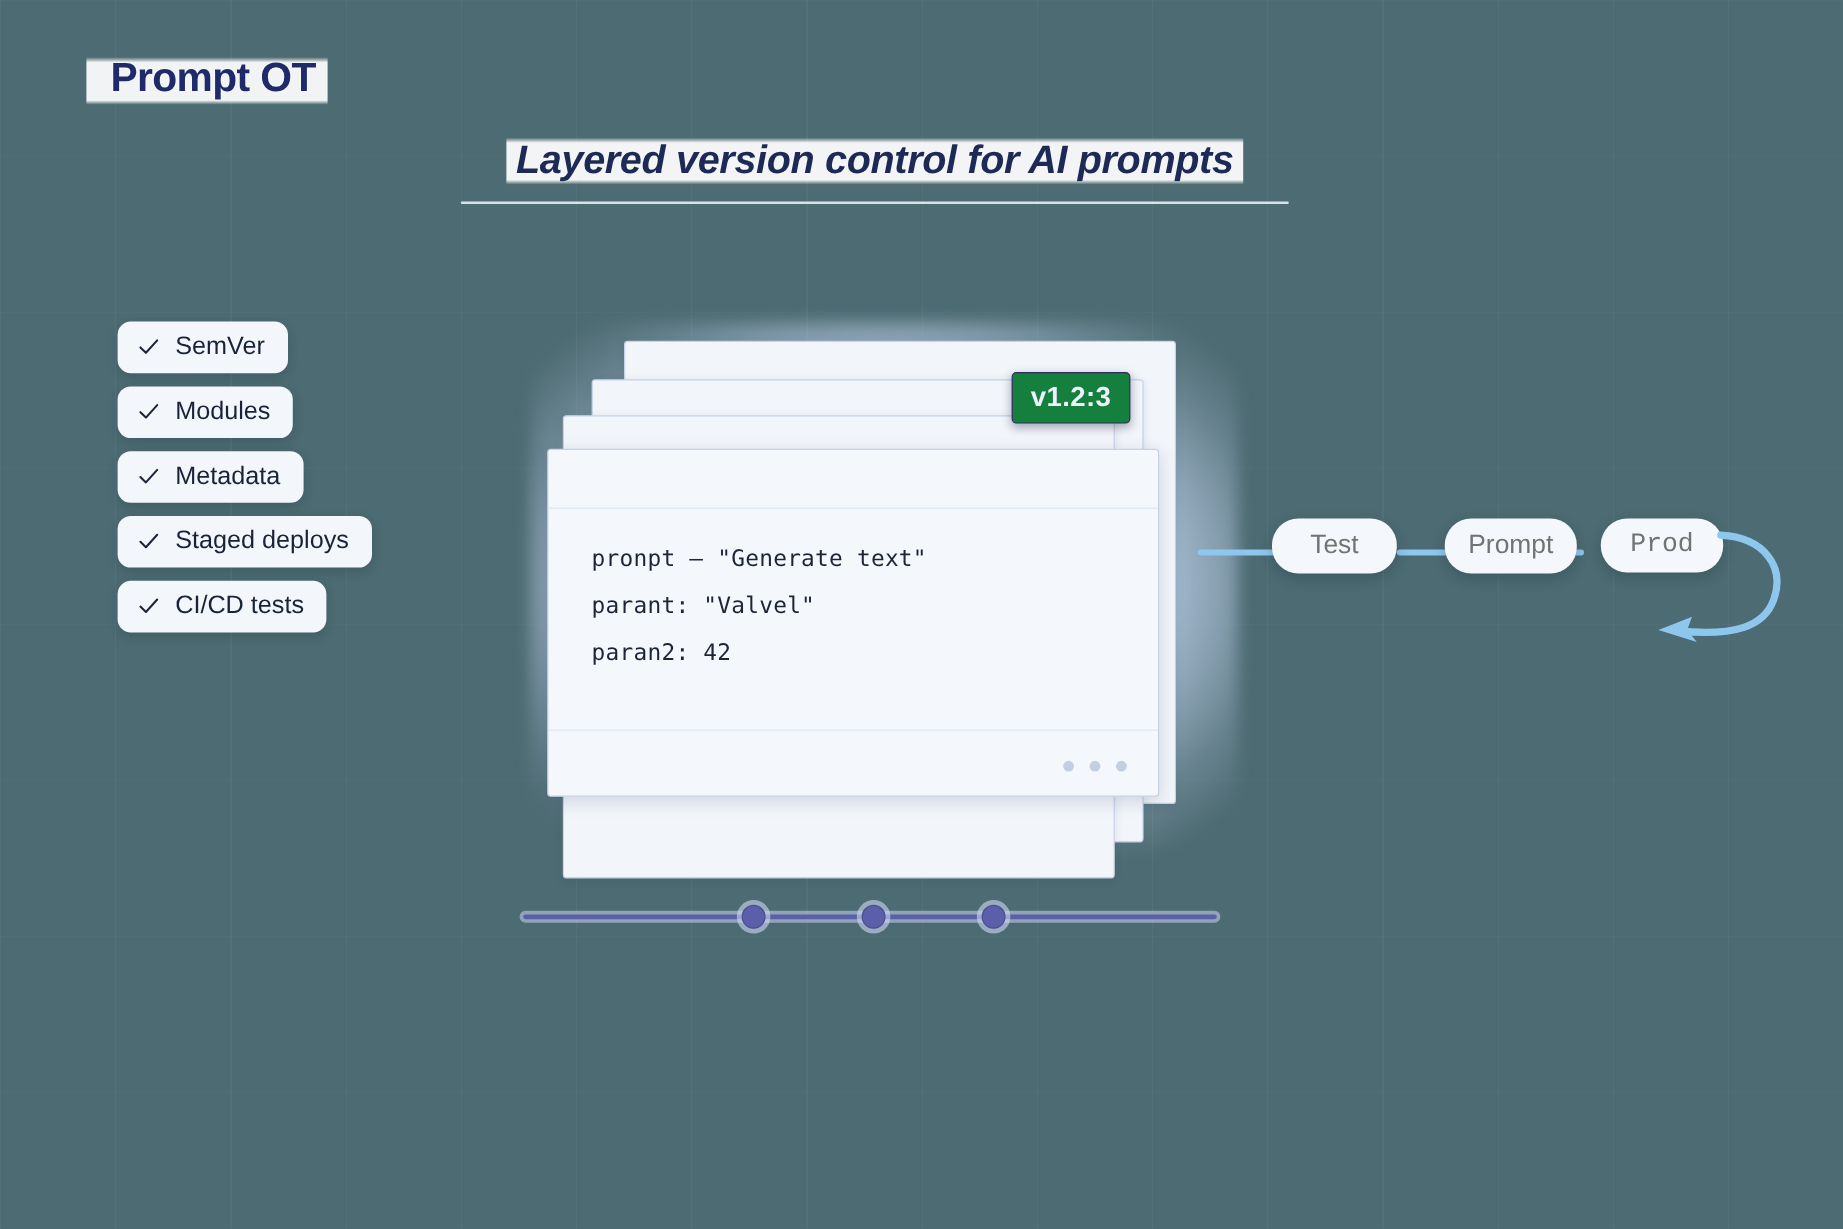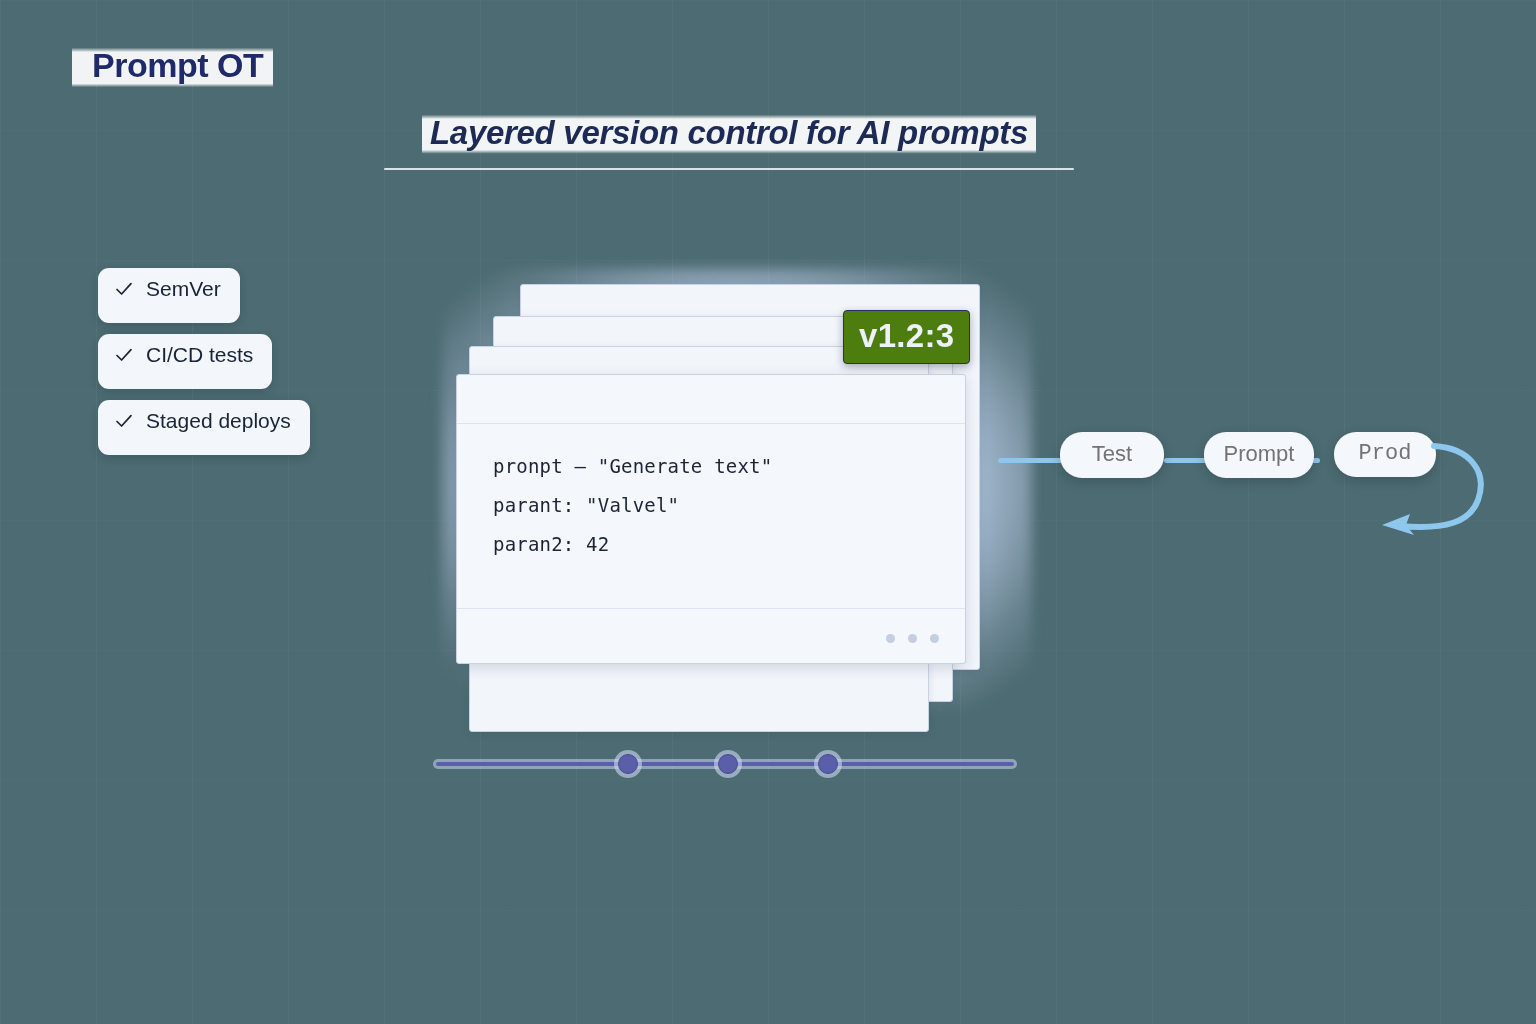--- a/index.html
+++ b/index.html
@@ -62,21 +62,21 @@
 
   
   .features{
     position:absolute; left:98px; top:268px;
     display:flex; flex-direction:column; gap:11px;
     align-items:flex-start;
   }
   .pill{
     background:#f3f6fa;
     border-radius:11px;
-    padding:9px 19px 22px 17px;
+    padding:9px 19px 10px 17px;
     display:flex; align-items:center; gap:13px;
     color:#182338; font-size:21px;
     box-shadow:0 3px 9px rgba(20,40,60,0.22);
     white-space:nowrap;
   }
   .check{ width:18px; height:18px; display:block; flex:0 0 auto; }
   .check svg{ display:block; }
 
   
   .stack{
@@ -117,25 +117,25 @@
   }
   .dots{
     position:absolute; right:26px; bottom:20px;
     display:flex; gap:13px; align-items:center;
   }
   .dot{ width:9px; height:9px; border-radius:50%; background:#c3cee1; }
 
   
   .version-badge{
     position:absolute; left:843px; top:310px;
-    background:#4d7c0f;
+    background:#15803d;
     border:1px solid #2f2a63;
     border-radius:4px;
     color:#eef0fb;
-    font-size:33px; font-weight:600;
+    font-size:23px; font-weight:600;
     padding:6px 15px 8px 15px;
     box-shadow:0 3px 8px rgba(20,25,60,0.35);
     letter-spacing:0.3px;
   }
 
   
   .timeline{
     position:absolute; left:436px; top:752px; width:578px; height:26px;
   }
   .tl-line{
@@ -190,29 +190,45 @@
         </svg>
     </span>
     <span>SemVer</span>
   </div>
   <div class="pill">
     <span class="check">
       <svg width="18" height="18" viewBox="0 0 18 18">
           <path d="M2 9.5 L6.6 14 L16 3.6" fill="none" stroke="#1b2438" stroke-width="1.7" stroke-linecap="round" stroke-linejoin="round"></path>
         </svg>
     </span>
+    <span>Modules</span>
+  </div>
+  <div class="pill">
+    <span class="check">
+      <svg width="18" height="18" viewBox="0 0 18 18">
+          <path d="M2 9.5 L6.6 14 L16 3.6" fill="none" stroke="#1b2438" stroke-width="1.7" stroke-linecap="round" stroke-linejoin="round"></path>
+        </svg>
+    </span>
+    <span>Metadata</span>
+  </div>
+  <div class="pill">
+    <span class="check">
+      <svg width="18" height="18" viewBox="0 0 18 18">
+          <path d="M2 9.5 L6.6 14 L16 3.6" fill="none" stroke="#1b2438" stroke-width="1.7" stroke-linecap="round" stroke-linejoin="round"></path>
+        </svg>
+    </span>
+    <span>Staged deploys</span>
+  </div>
+  <div class="pill">
+    <span class="check">
+      <svg width="18" height="18" viewBox="0 0 18 18">
+          <path d="M2 9.5 L6.6 14 L16 3.6" fill="none" stroke="#1b2438" stroke-width="1.7" stroke-linecap="round" stroke-linejoin="round"></path>
+        </svg>
+    </span>
     <span>CI/CD tests</span>
-  </div>
-  <div class="pill">
-    <span class="check">
-      <svg width="18" height="18" viewBox="0 0 18 18">
-          <path d="M2 9.5 L6.6 14 L16 3.6" fill="none" stroke="#1b2438" stroke-width="1.7" stroke-linecap="round" stroke-linejoin="round"></path>
-        </svg>
-    </span>
-    <span>Staged deploys</span>
   </div>
 </div>
 
 <div class="stack">
   <div class="glow"></div>
   <div class="card card-l4"></div>
   <div class="card card-l3"></div>
   <div class="card card-l2"></div>
   <div class="card card-front">
     <div class="hdr-rule"></div>

